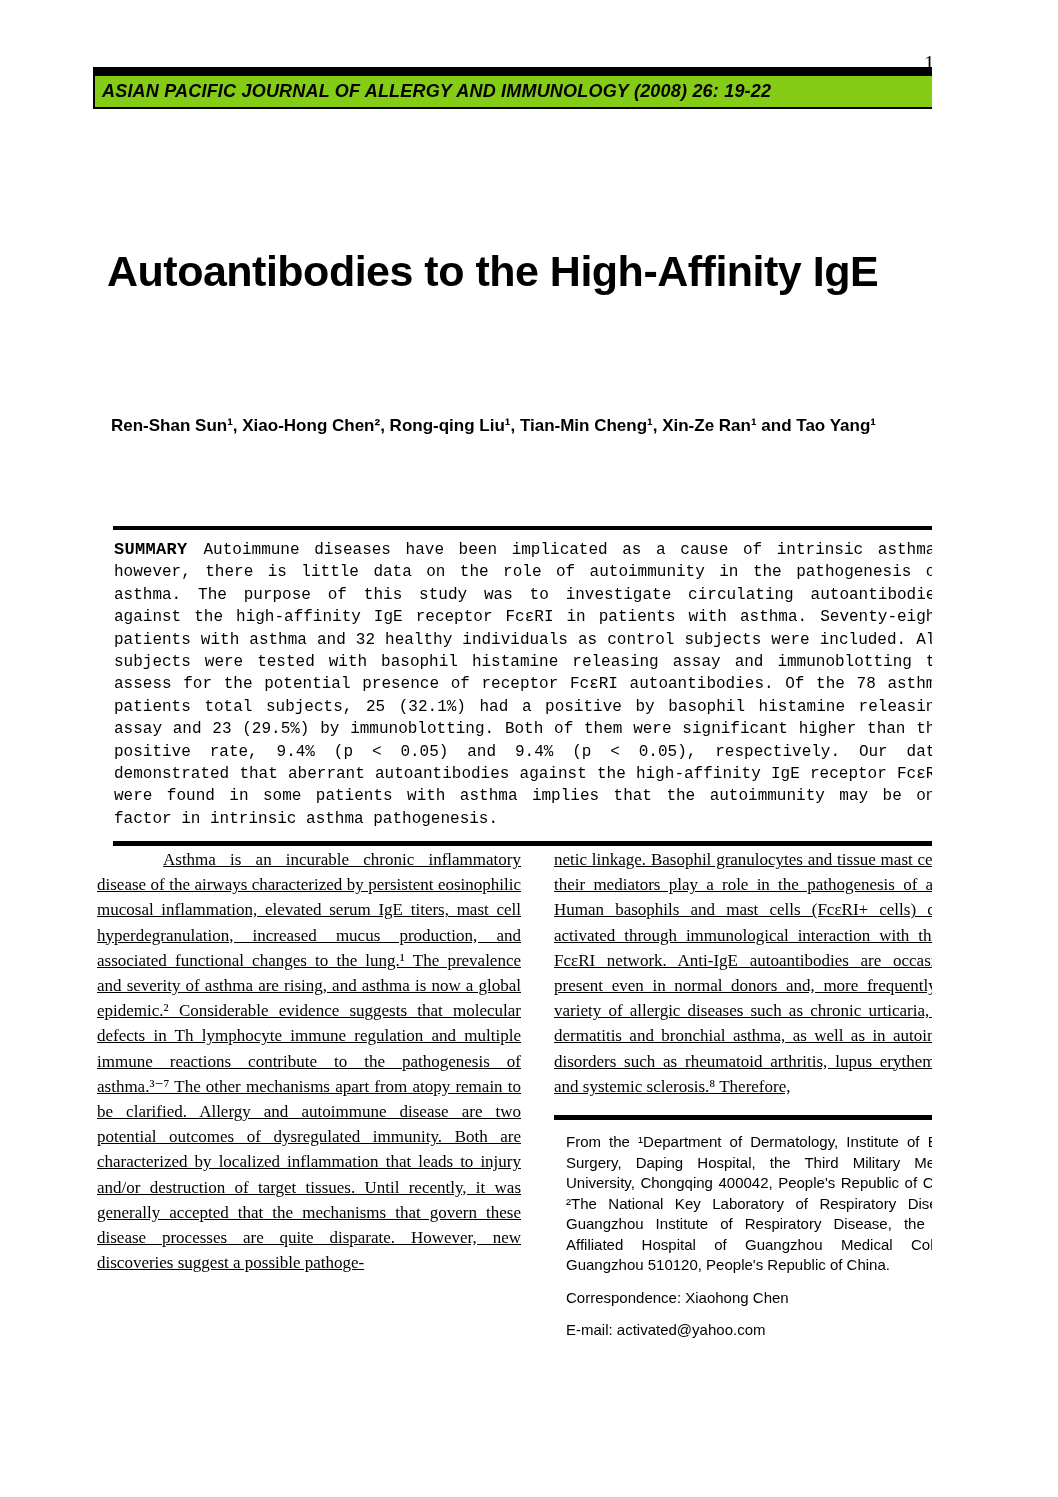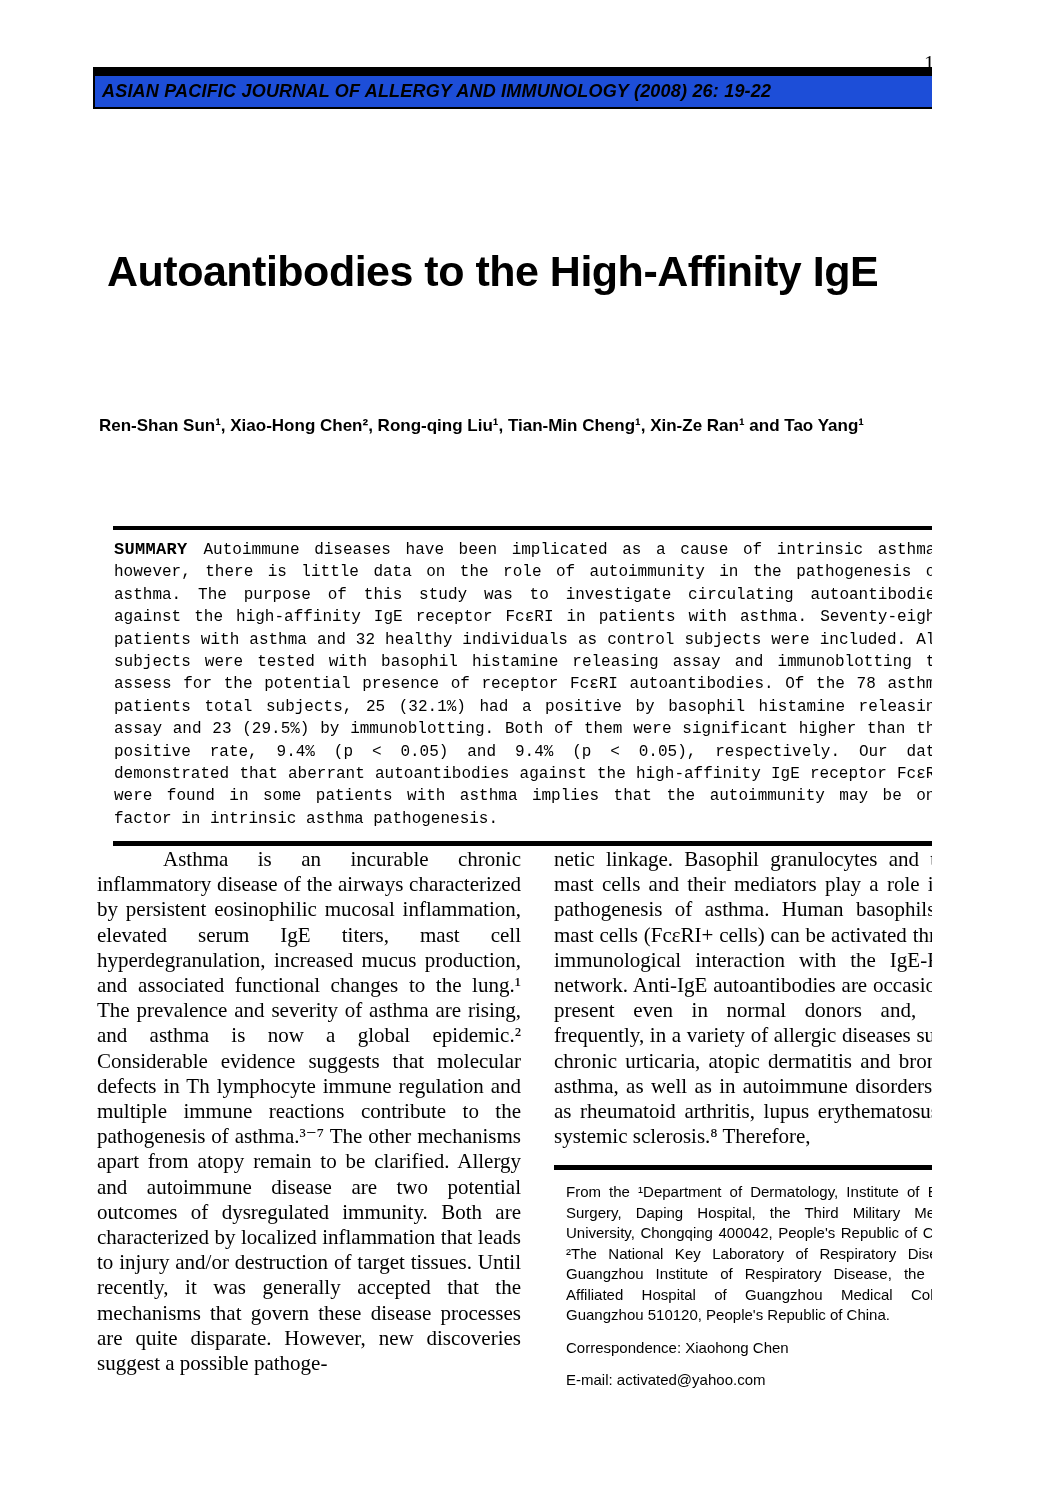--- a/index.html
+++ b/index.html
@@ -25,21 +25,21 @@
   }
 
   
   .header-bar {
     position: absolute;
     left: 93px;
     top: 67px;
     width: 865px;
     height: 42px;
     box-sizing: border-box;
-    background: #1d4ed8;
+    background: #84cc16;
     border: 2px solid #000;
     border-top: 9px solid #000;
     display: flex;
     align-items: center;
     z-index: 2;
   }
   .header-bar span {
     font-weight: bold;
     font-style: italic;
     font-size: 18px;
@@ -56,21 +56,21 @@
     margin: 8px;
     font-size: 43px;
     line-height: 52px;
     font-weight: bold;
     letter-spacing: -0.5px;
   }
 
   
   .authors {
     position: absolute;
-    left: 99px;
+    left: 111px;
     top: 416px;
     font-size: 17px;
     font-weight: bold;
     white-space: nowrap;
   }
 
   
   .summary {
     position: absolute;
     left: 113px;
@@ -96,23 +96,24 @@
   .col {
     position: absolute;
     top: 847px;
     width: 424px;
   }
   .col-left  { left: 97px; }
   .col-right { left: 554px; }
   .body-para {
     margin: 0;
     font-family: "Liberation Serif", "DejaVu Serif", serif;
-    font-size: 21px;
+    font-size: 17px;
     line-height: 25.2px;
     text-align: justify;
+    text-decoration: underline;
   }
   .indent { text-indent: 66px; }
 
   
   .footnote { margin-top: 16px; }
   .footnote-rule { height: 5px; background: #000; margin-bottom: 10px; }
   .fn {
     margin: 12px;
     font-size: 15px;
     line-height: 20.5px;

